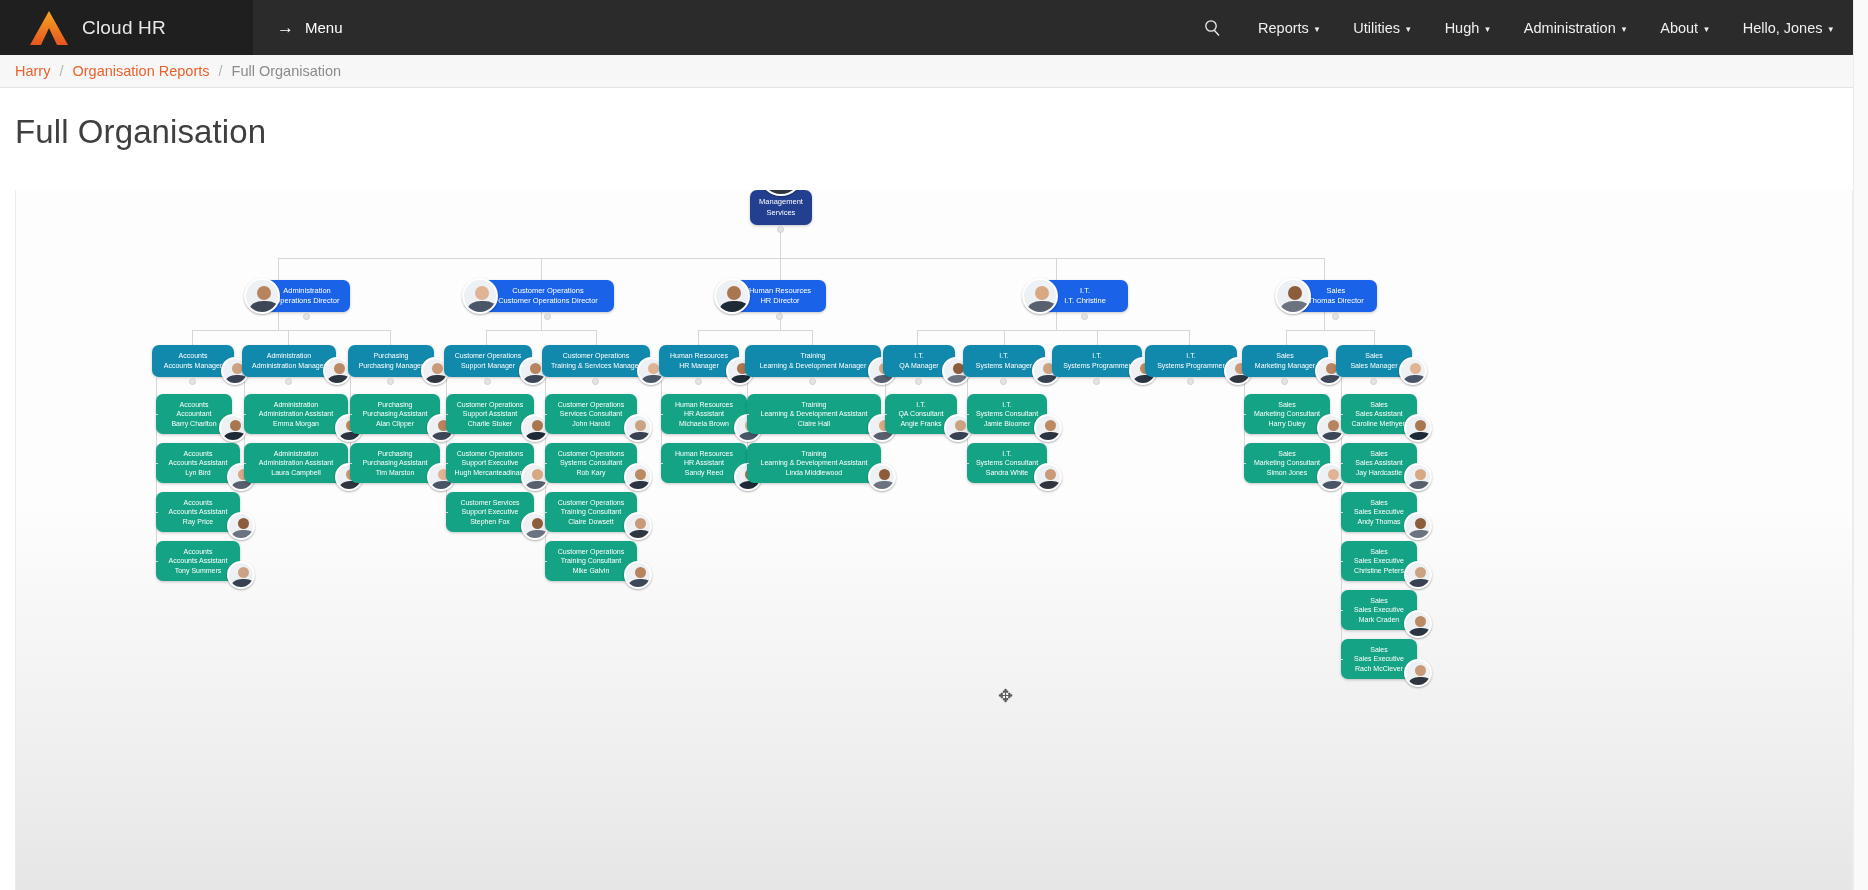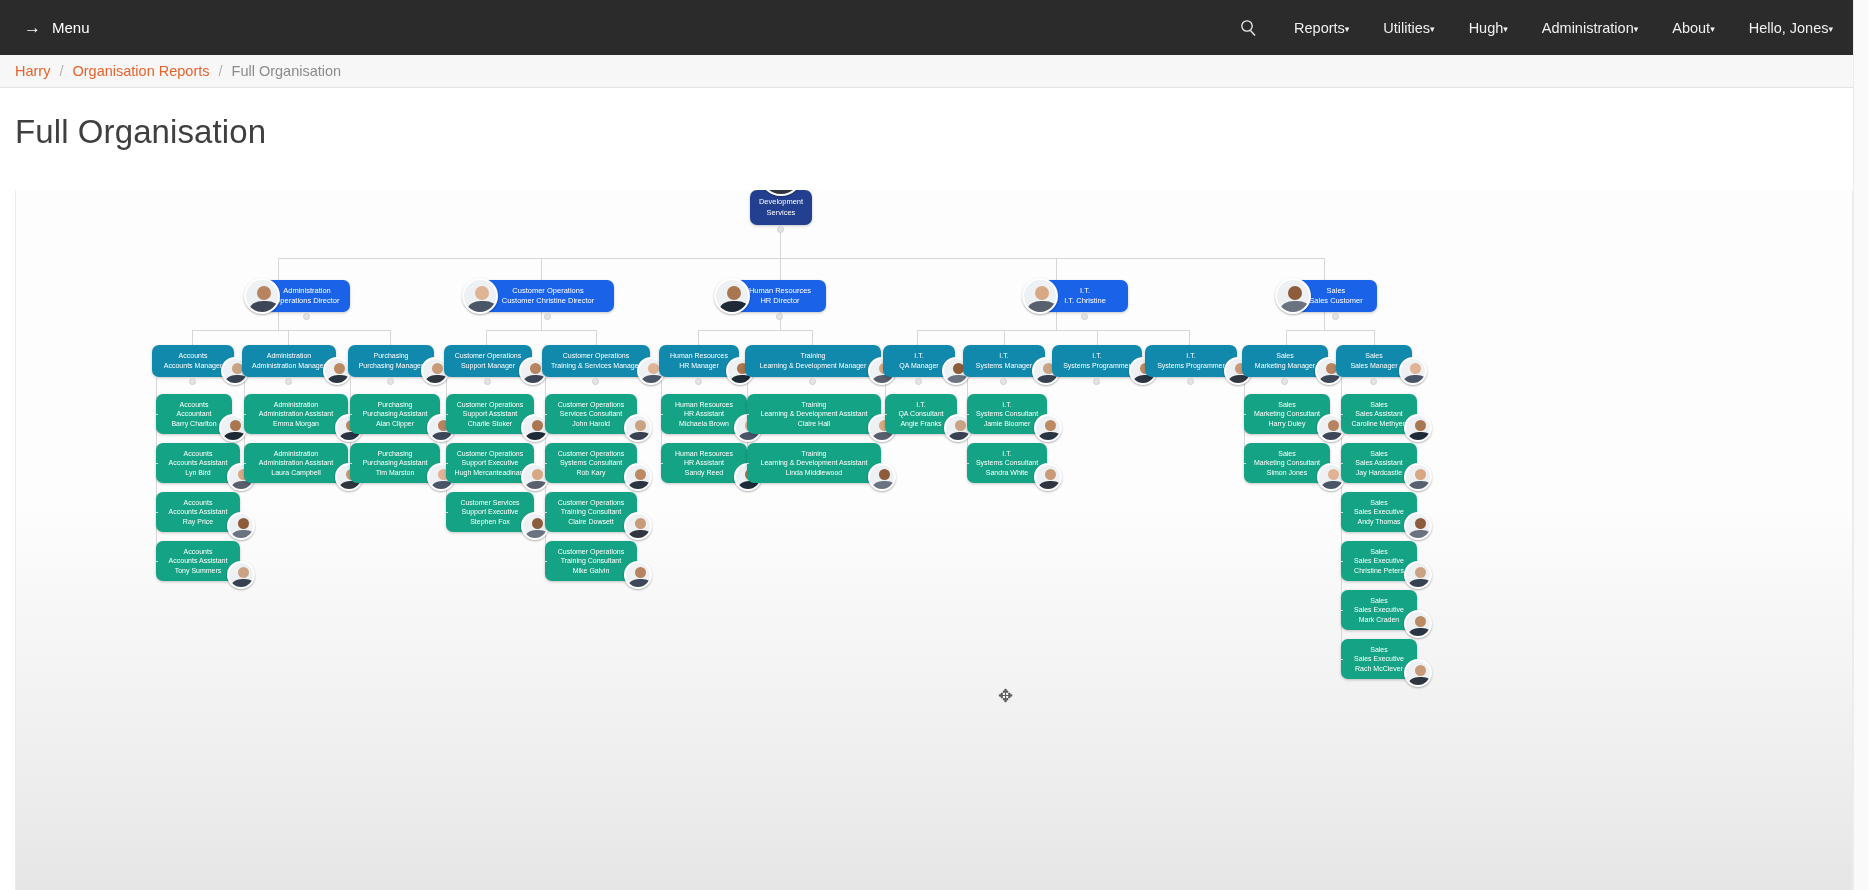--- a/index.html
+++ b/index.html
@@ -34,21 +34,21 @@
     cursor:pointer;
   }
   .arrow-ico { font-size:17px; font-weight:bold; line-height:1; }
   .nav-right {
     position:absolute; right:18px; top:0; height:55px;
     display:flex; align-items:center; gap:0px;
   }
   .nav-item {
     color:#f0f0f0; font-size:14.5px;
     padding:0 17px; cursor:pointer; white-space:nowrap;
-    display:flex; align-items:center; gap:0;
+    display:flex; align-items:center; gap:6px;
   }
   .caret { font-size:9px; position:relative; top:1px; }
   .search-ico { padding:0 20px; cursor:pointer; display:flex; align-items:center; }
 
   
   .crumbbar {
     height:33px; width:100%;
     background:#f7f7f7;
     border-bottom:1px solid #e3e3e3;
     display:flex; align-items:center;
@@ -133,20 +133,34 @@
   .scroll-edge {
     position:absolute; right:0; top:0; width:15px; height:890px;
     background:#fafafa; border-left:1px solid #ececec;
   }
 </style>
 </head>
 <body>
 
 <div class="topbar">
 
+  <div class="brandzone">
+    <div class="logo">
+      <svg width="38" height="34" viewBox="0 0 38 34">
+        <defs>
+          <linearGradient id="lg" x1="0" y1="0" x2="0" y2="1">
+            <stop offset="0%" stop-color="#f5a623"></stop>
+            <stop offset="100%" stop-color="#e8551f"></stop>
+          </linearGradient>
+        </defs>
+        <path d="M19 0 L38 34 L27 34 L19 17 L11 34 L0 34 Z" fill="url(#lg)"></path>
+      </svg>
+    </div>
+    <div class="brandname">Cloud HR</div>
+  </div>
 
   <div class="menu-btn">
     <span class="arrow-ico">→</span>
     <span>Menu</span>
   </div>
 
   <div class="nav-right">
     <div class="search-ico">
       <svg width="17" height="17" viewBox="0 0 17 17">
         <circle cx="7" cy="7" r="5.2" fill="none" stroke="#f0f0f0" stroke-width="1.3"></circle>
@@ -238,39 +252,39 @@
     <div class="ln lnv" style="left:529px; top:188px; height:170px;"></div>
     <div class="ln lnv" style="left:645px; top:188px; height:72px;"></div>
     <div class="ln lnv" style="left:731px; top:188px; height:72px;"></div>
     <div class="ln lnv" style="left:869px; top:188px; height:24px;"></div>
     <div class="ln lnv" style="left:951px; top:188px; height:72px;"></div>
     <div class="ln lnv" style="left:1228px;top:188px; height:72px;"></div>
     <div class="ln lnv" style="left:1325px;top:188px; height:270px;"></div>
 
     <div class="move-cursor" style="left:982px; top:495px;">✥</div>
   <div class="node root" style="left: 734px; top: 0px; width: 62px; height: 35px;">
-        <span class="ln1">Development</span>
+        <span class="ln1">Management</span>
         <span class="ln2">Services</span>
       </div>
       <div class="avatar av-top" style="background: rgb(238, 241, 244); left: 743px; top: -38px; position: absolute;">
         <div class="body" style="width: 35.2px; height: 20.24px; left: 4.4px; top: 25.52px; background: rgb(47, 54, 64);"></div>
       </div>
       <div class="dot" style="left: 761px; top: 36px;"></div>
       <div class="node dir" style="left: 248px; top: 90px; width: 86px; height: 32px;">
         <span class="ln1">Administration</span>
         <span class="ln2">Operations Director</span>
       </div>
       <div class="avatar av-left" style="background: rgb(238, 241, 244); left: 228.2px; top: 88px; position: absolute;">
         <div class="body" style="width: 28.8px; height: 16.56px; left: 3.6px; top: 20.88px; background: rgb(61, 71, 87);"></div>
         <div class="head" style="width: 14.4px; height: 14.4px; left: 10.8px; top: 5.76px; background: rgb(184, 131, 95);"></div>
       </div>
       <div class="dot" style="left: 287px; top: 123px;"></div>
       <div class="node dir" style="left: 466px; top: 90px; width: 132px; height: 32px;">
         <span class="ln1">Customer Operations</span>
-        <span class="ln2">Customer Christine Director</span>
+        <span class="ln2">Customer Operations Director</span>
       </div>
       <div class="avatar av-left" style="background: rgb(238, 241, 244); left: 446.2px; top: 88px; position: absolute;">
         <div class="body" style="width: 28.8px; height: 16.56px; left: 3.6px; top: 20.88px; background: rgb(74, 85, 104);"></div>
         <div class="head" style="width: 14.4px; height: 14.4px; left: 10.8px; top: 5.76px; background: rgb(224, 179, 148);"></div>
       </div>
       <div class="dot" style="left: 528px; top: 123px;"></div>
       <div class="node dir" style="left: 718px; top: 90px; width: 92px; height: 32px;">
         <span class="ln1">Human Resources</span>
         <span class="ln2">HR Director</span>
       </div>
@@ -283,21 +297,21 @@
         <span class="ln1">I.T.</span>
         <span class="ln2">I.T. Christine</span>
       </div>
       <div class="avatar av-left" style="background: rgb(238, 241, 244); left: 1006.2px; top: 88px; position: absolute;">
         <div class="body" style="width: 28.8px; height: 16.56px; left: 3.6px; top: 20.88px; background: rgb(88, 96, 110);"></div>
         <div class="head" style="width: 14.4px; height: 14.4px; left: 10.8px; top: 5.76px; background: rgb(216, 168, 130);"></div>
       </div>
       <div class="dot" style="left: 1065px; top: 123px;"></div>
       <div class="node dir" style="left: 1279px; top: 90px; width: 82px; height: 32px;">
         <span class="ln1">Sales</span>
-        <span class="ln2">Sales Customer</span>
+        <span class="ln2">Thomas Director</span>
       </div>
       <div class="avatar av-left" style="background: rgb(238, 241, 244); left: 1259.2px; top: 88px; position: absolute;">
         <div class="body" style="width: 28.8px; height: 16.56px; left: 3.6px; top: 20.88px; background: rgb(107, 114, 128);"></div>
         <div class="head" style="width: 14.4px; height: 14.4px; left: 10.8px; top: 5.76px; background: rgb(141, 92, 59);"></div>
       </div>
       <div class="dot" style="left: 1316px; top: 123px;"></div>
       <div class="node mgr" style="left: 136px; top: 155px; width: 82px; height: 32px;">
         <span class="ln1">Accounts</span>
         <span class="ln2">Accounts Manager</span>
       </div>

